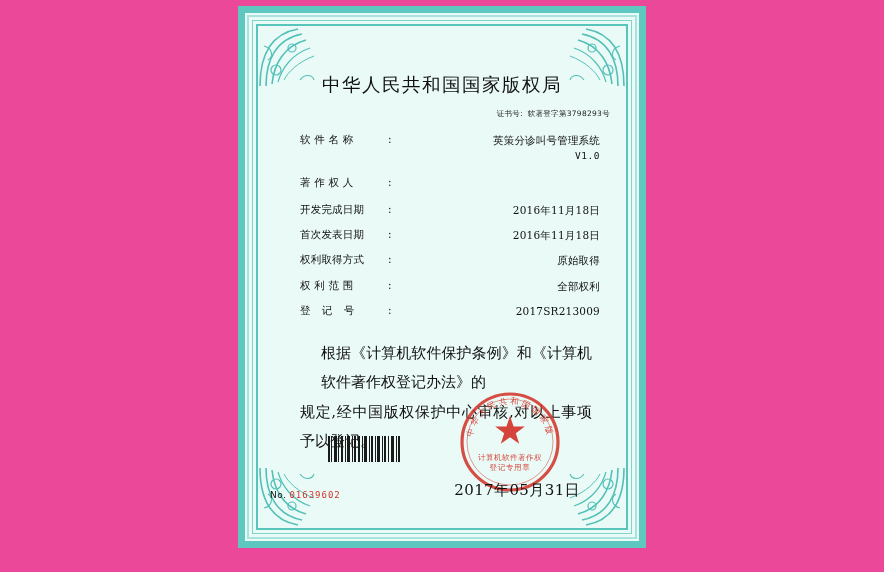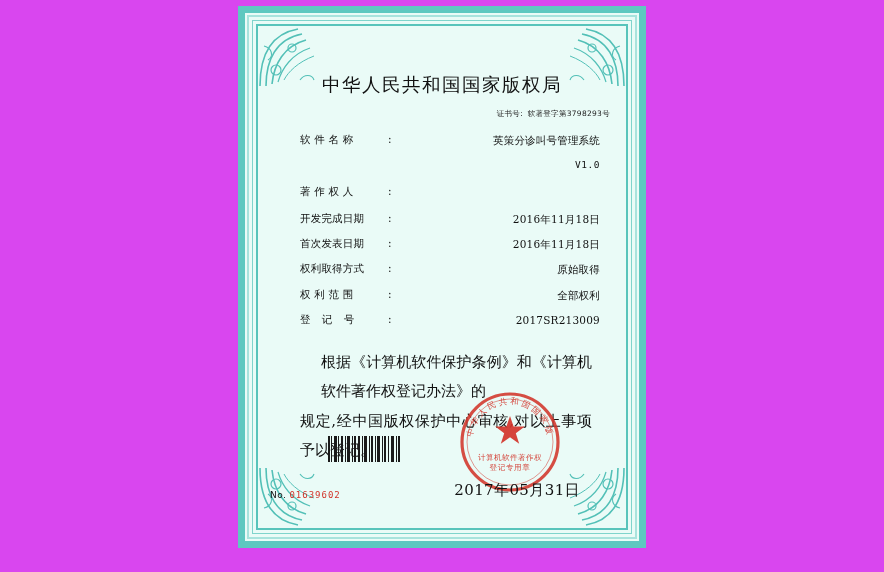--- a/index.html
+++ b/index.html
@@ -9,21 +9,21 @@
     width: 884px;
     height: 572px;
     overflow: hidden;
     font-family: "Liberation Serif", serif;
   }
 
   #certificate-page {
     position: relative;
     width: 884px;
     height: 572px;
-    background: #d946ef;
+    background: #ec4899;
   }
 
   
   .sheet {
     position: absolute;
     left: 238px;
     top: 6px;
     width: 408px;
     height: 542px;
     background: #eafbf7;
@@ -143,21 +143,21 @@
     flex: 1;
     line-height: 1.45;
     letter-spacing: 0.2px;
     text-align: right;
   }
   .field-value .version {
     display: block;
     font-family: "DejaVu Sans Mono", "Liberation Mono", monospace;
     font-size: 9.5px;
     letter-spacing: 0.5px;
-    margin-top: 10px;
+    margin-top: 1px;
   }
 
   .field-row.tight { margin-bottom: 10px; }
 
   .paragraph {
     margin-top: 20px;
     padding-left: 38px;
     padding-right: 30px;
     font-size: 15px;
     line-height: 1.95;

